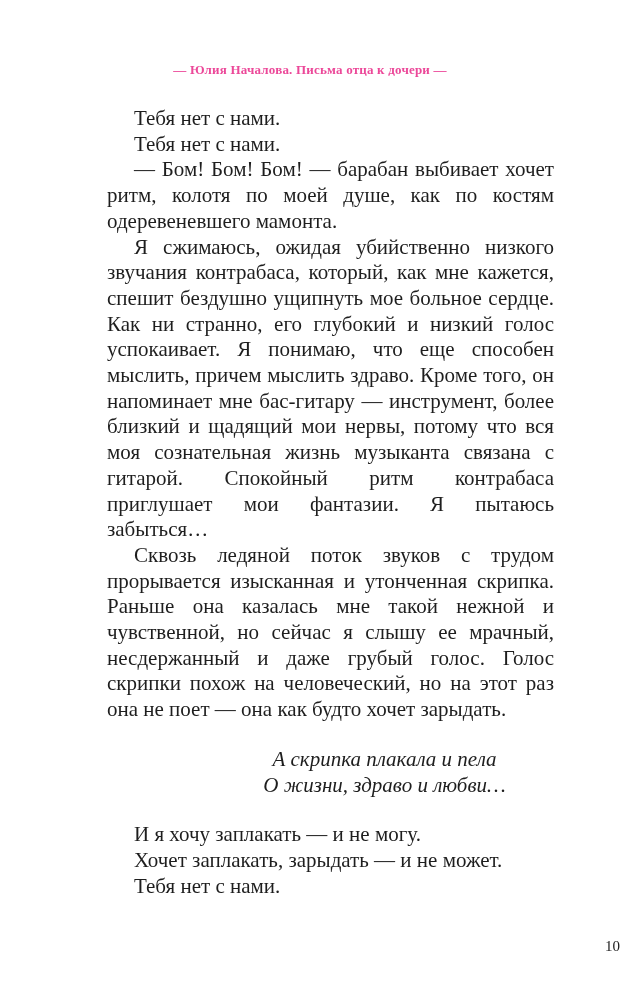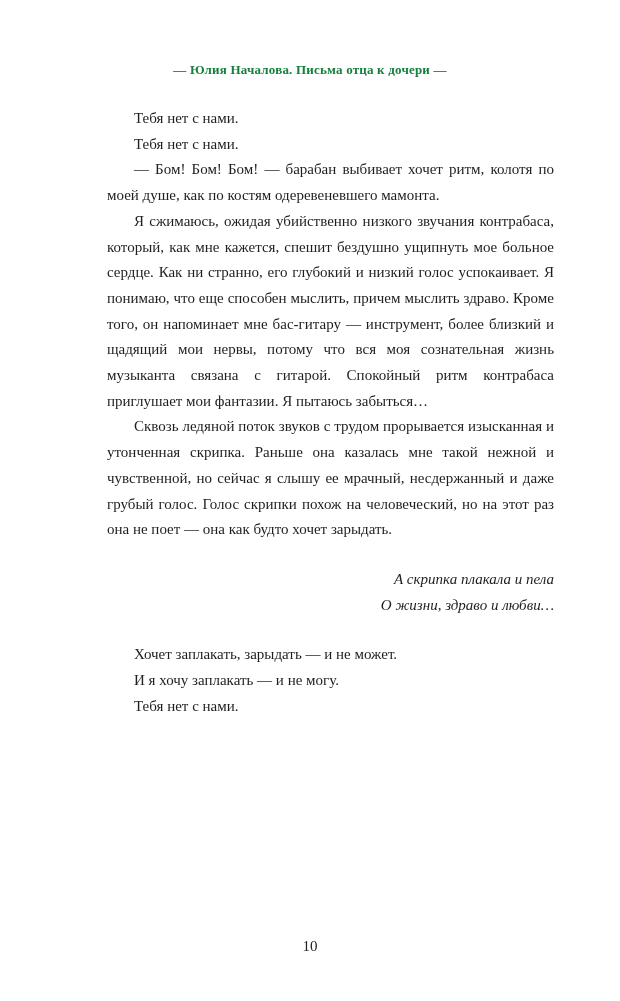--- a/index.html
+++ b/index.html
@@ -19,51 +19,51 @@
     }
     .running-header {
       position: absolute;
       top: 62px;
       left: 0;
       width: 100%;
       text-align: center;
       font-size: 13px;
       font-weight: bold;
       letter-spacing: 0.2px;
-      color: #15803d;
+      color: #ec4899;
     }
     .text-block {
       position: absolute;
       top: 106px;
       left: 107px;
       width: 447px;
-      font-size: 15px;
+      font-size: 21px;
       line-height: 25.7px;
       text-align: justify;
       hyphens: auto;
       -webkit-hyphens: auto;
     }
     .para {
       margin: 0;
       text-indent: 27px;
     }
     .verse {
       margin: 24px 0 24px 108px;
       font-style: italic;
-      text-align: right;
+      text-align: center;
     }
     .verse-line {
       line-height: 25.7px;
     }
     .page-number {
       position: absolute;
       bottom: 46px;
       left: 0;
       width: 100%;
-      text-align: center;
+      text-align: right;
       font-size: 15px;
       color: #222222;
     }
   </style>
 </head>
 <body>
 
 <div class="page">
 
   <div class="running-header">— Юлия Началова. Письма отца к дочери —</div>
@@ -74,21 +74,21 @@
     <p class="para">Тебя нет с нами.</p>
     <p class="para">— Бом! Бом! Бом! — барабан выбивает хочет ритм, колотя по моей душе, как по костям одеревеневшего мамонта.</p>
     <p class="para">Я сжимаюсь, ожидая убийственно низкого звучания контрабаса, который, как мне кажется, спешит бездушно ущипнуть мое больное сердце. Как ни странно, его глубокий и низкий голос успокаивает. Я понимаю, что еще способен мыслить, причем мыслить здраво. Кроме того, он напоминает мне бас-гитару — инструмент, более близкий и щадящий мои нервы, потому что вся моя сознательная жизнь музыканта связана с гитарой. Спокойный ритм контрабаса приглушает мои фантазии. Я пытаюсь забыться…</p>
     <p class="para">Сквозь ледяной поток звуков с трудом прорывается изысканная и утонченная скрипка. Раньше она казалась мне такой нежной и чувственной, но сейчас я слышу ее мрачный, несдержанный и даже грубый голос. Голос скрипки похож на человеческий, но на этот раз она не поет — она как будто хочет зарыдать.</p>
 
     <div class="verse">
       <div class="verse-line">А скрипка плакала и пела</div>
       <div class="verse-line">О жизни, здраво и любви…</div>
     </div>
 
+    <p class="para">И я хочу заплакать — и не могу.</p>
     <p class="para">Хочет заплакать, зарыдать — и не может.</p>
-    <p class="para">И я хочу заплакать — и не могу.</p>
     <p class="para">Тебя нет с нами.</p>
 
   </div>
 
   <div class="page-number">10</div>
 
 </div>
 
 </body></html>

